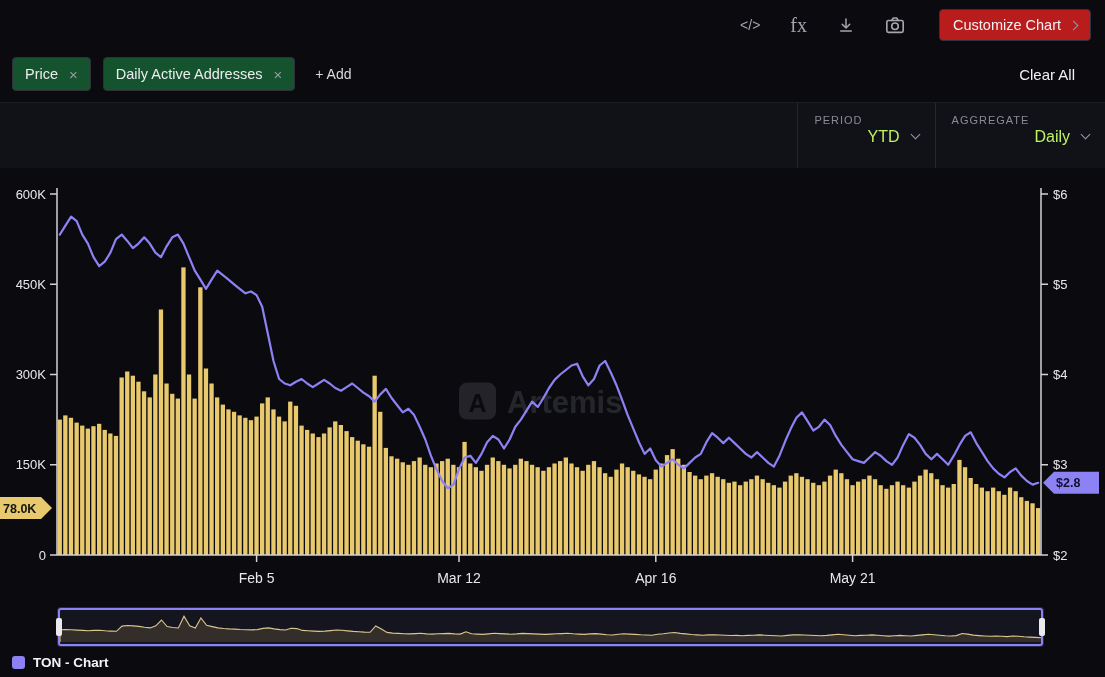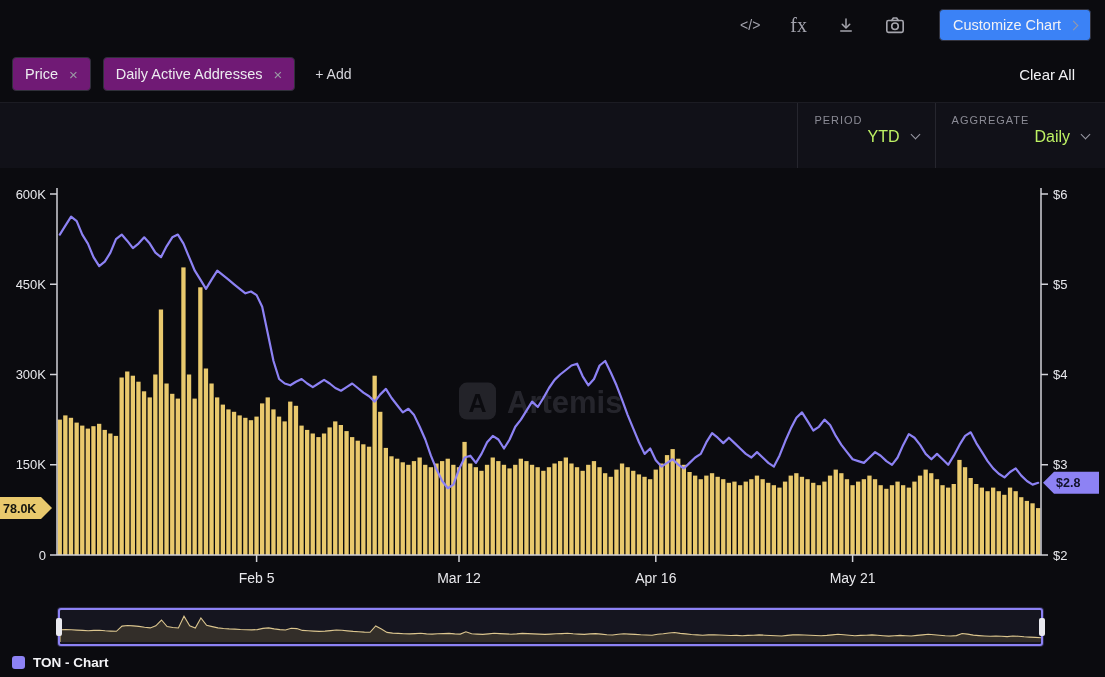--- a/index.html
+++ b/index.html
@@ -10,33 +10,33 @@
     font-family:"Liberation Sans", sans-serif;
     overflow:hidden;
   }
   
   .header { display:flex; align-items:center; height:46px; padding:4px 14px 0 14px; }
   .title { font-size:19px; font-weight:700; color:#f4f4f7; letter-spacing:.2px; }
   .header-actions { margin-left:auto; display:flex; align-items:center; gap:30px; }
   .hicon { color:#a3a3ad; font-size:14px; cursor:pointer; display:flex; align-items:center; }
   .hicon.fx { font-family:"Liberation Serif", serif; font-size:20px; }
   .customize-btn {
-    background:#3b82f6; border:1px solid #33333d; color:#f2f2f5;
+    background:#b91c1c; border:1px solid #33333d; color:#f2f2f5;
     font-size:14.5px; padding:7px 13px; border-radius:4px;
     display:flex; align-items:center; gap:9px; cursor:pointer; margin-left:4px;
     font-family:"Liberation Sans", sans-serif;
   }
   .chev { width:7px; height:7px; border-right:1.6px solid #9a9aa4; border-bottom:1.6px solid #9a9aa4; display:inline-block; }
   .chev.down { transform:rotate(45deg); margin-top:-4px; }
   .chev.right { transform:rotate(-45deg); }
   
   .chips-row { display:flex; align-items:center; height:56px; padding:6px 14px 6px 12px; gap:12px; }
   .chip {
     display:flex; align-items:center; gap:11px;
-    background:#701a75; border:1px solid #30303a; border-radius:4px;
+    background:#14532d; border:1px solid #30303a; border-radius:4px;
     padding:8px 12px; font-size:14.5px; color:#ececf0; cursor:default;
   }
   .chip-x { color:#9a9aa4; font-size:15px; line-height:1; cursor:pointer; }
   .add-btn { background:none; border:none; color:#d8d8de; font-size:14px; cursor:pointer; margin-left:8px; font-family:"Liberation Sans", sans-serif; }
   .clear-all { margin-left:auto; font-size:15px; color:#f2f2f5; cursor:pointer; padding-right:16px; }
   
   .controls-row { display:flex; align-items:stretch; height:66px; background:#111118; border-top:1px solid #1c1c23; }
   .ctrl { border-left:1px solid #26262e; padding:11px 16px 9px 16px; display:flex; flex-direction:row; justify-content:center; gap:5px; min-width:104px; cursor:pointer; }
   .ctrl:first-of-type { margin-left:auto; }
   .ctrl-label { font-size:11px; letter-spacing:1px; color:#8b8b95; }

